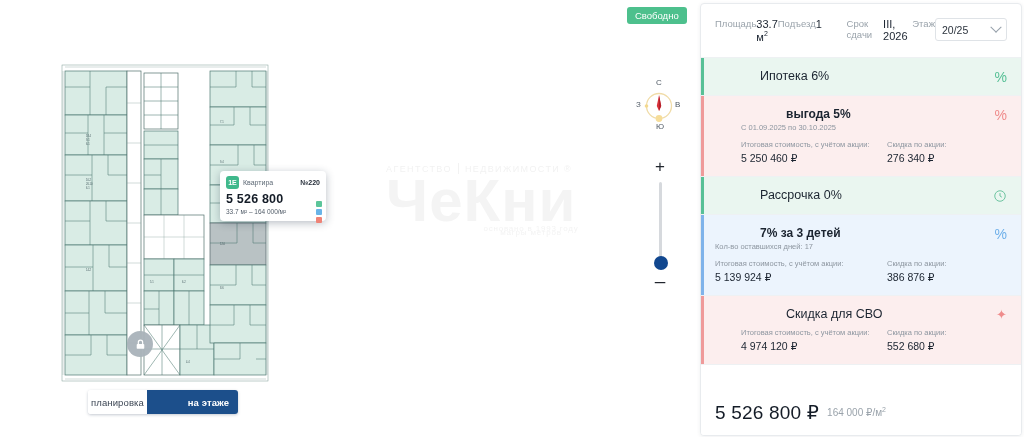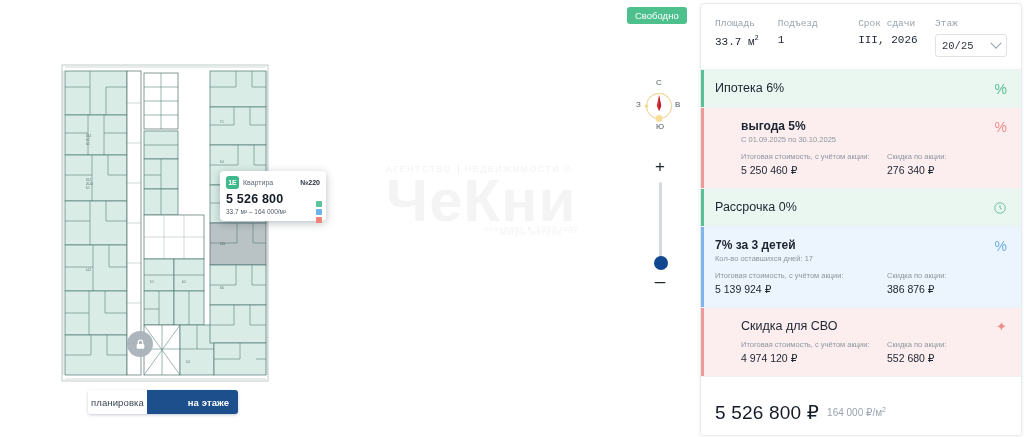--- a/index.html
+++ b/index.html
@@ -76,38 +76,38 @@
   .status-badge{position:absolute;left:627px;top:7px;height:17px;padding:0 8px;
     display:flex;align-items:center;border-radius:3px;background:#4dc08d;color:#fff;
     font-size:9.5px;font-weight:500;text-align:center;}
 
   
   .panel{position:absolute;left:700px;top:3px;width:320px;height:431px;
     background:#fff;border:1px solid #e8ebee;border-radius:4px;overflow:hidden;
     box-shadow:0 1px 4px rgba(25,40,60,.07);display:flex;flex-direction:column;}
 
   .specs{display:flex;padding:14px 14px 12px 14px;gap:0;border-bottom:1px solid #eef1f3;}
-  .spec{display:flex;flex-direction:column;font-family:Liberation Mono, monospace;}
+  .spec{display:flex;flex-direction:row;}
   .spec.s1{width:72px;}
   .spec.s2{width:92px;}
   .spec.s3{width:88px;}
   .spec.s4{flex:1;}
   .spec-label{font-size:9.5px;color:#9aa3ab;margin-bottom:5px;}
   .spec-value{font-size:11px;color:#1b2430;}
   .spec-value sup{font-size:7px;}
   .floor-select{display:inline-flex;align-items:center;justify-content:space-between;
     width:58px;height:21px;padding:0 6px;border:1px solid #dfe3e7;border-radius:3px;
     font-size:10.5px;color:#2c343e;cursor:pointer;background:#fff;}
   .chev{width:7px;height:7px;border-right:1.2px solid #96a0aa;border-bottom:1.2px solid #96a0aa;
     transform:rotate(45deg) translate(-2px,-2px);}
 
   .promos{flex:1;display:flex;flex-direction:column;}
   .promo{position:relative;padding:11px 14px 12px 14px;border-bottom:1px solid #eef1f3;}
   .promo .edge{position:absolute;left:0;top:0;bottom:0;width:3px;}
-  .promo-title{font-size:12.5px;color:#1b2430;}
+  .promo-title{font-size:12.5px;color:#1b2430;margin-left:45px;}
   .promo-title.bold{font-weight:700;font-size:12px;}
   .promo-sub{font-size:7.5px;color:#8d96a0;margin-top:2px;}
   .promo-cols{display:flex;margin-top:8px;}
   .pcol{flex:1;}
   .pcol.right{flex:0 0 120px;}
   .pc-label{font-size:7.5px;color:#8d96a0;margin-bottom:3px;}
   .pc-value{font-size:10.5px;color:#1b2430;}
   .promo-icon{position:absolute;right:14px;top:12px;font-size:14px;line-height:14px;}
 
   .g{background:#eaf6f0;}

